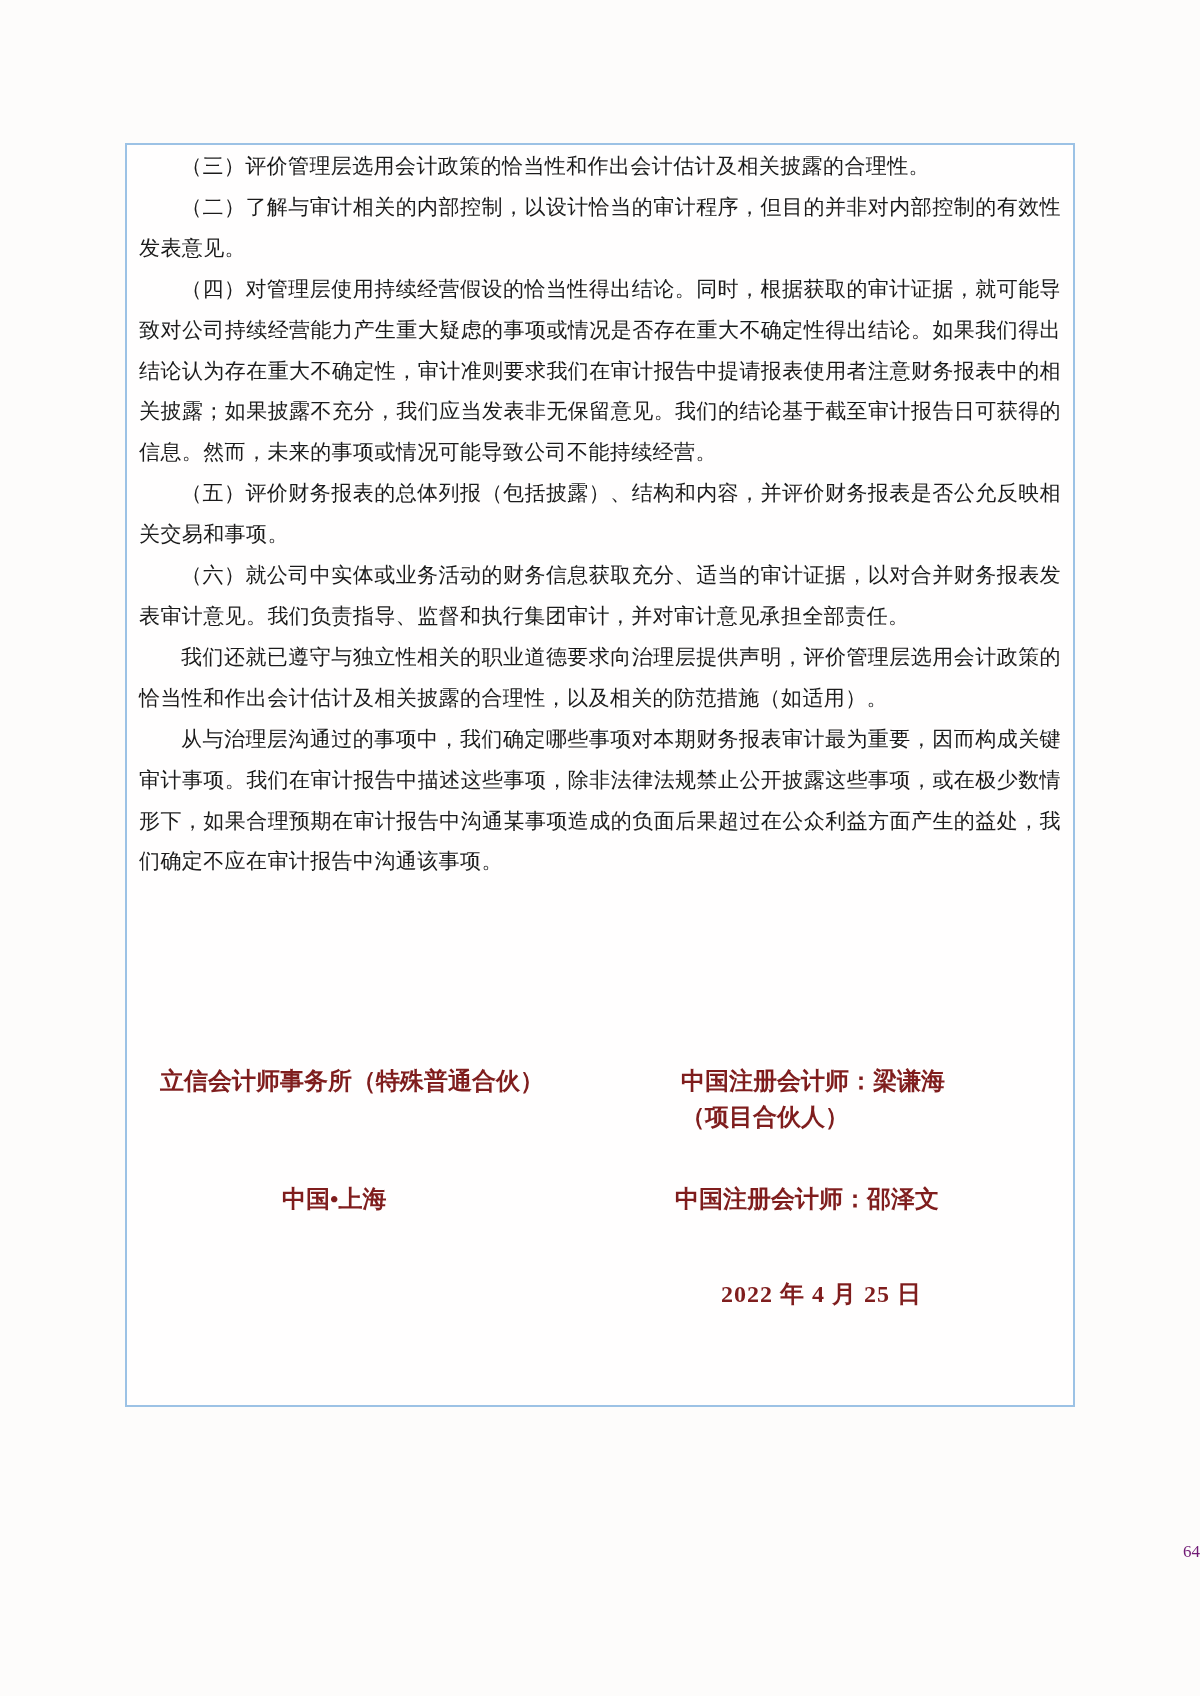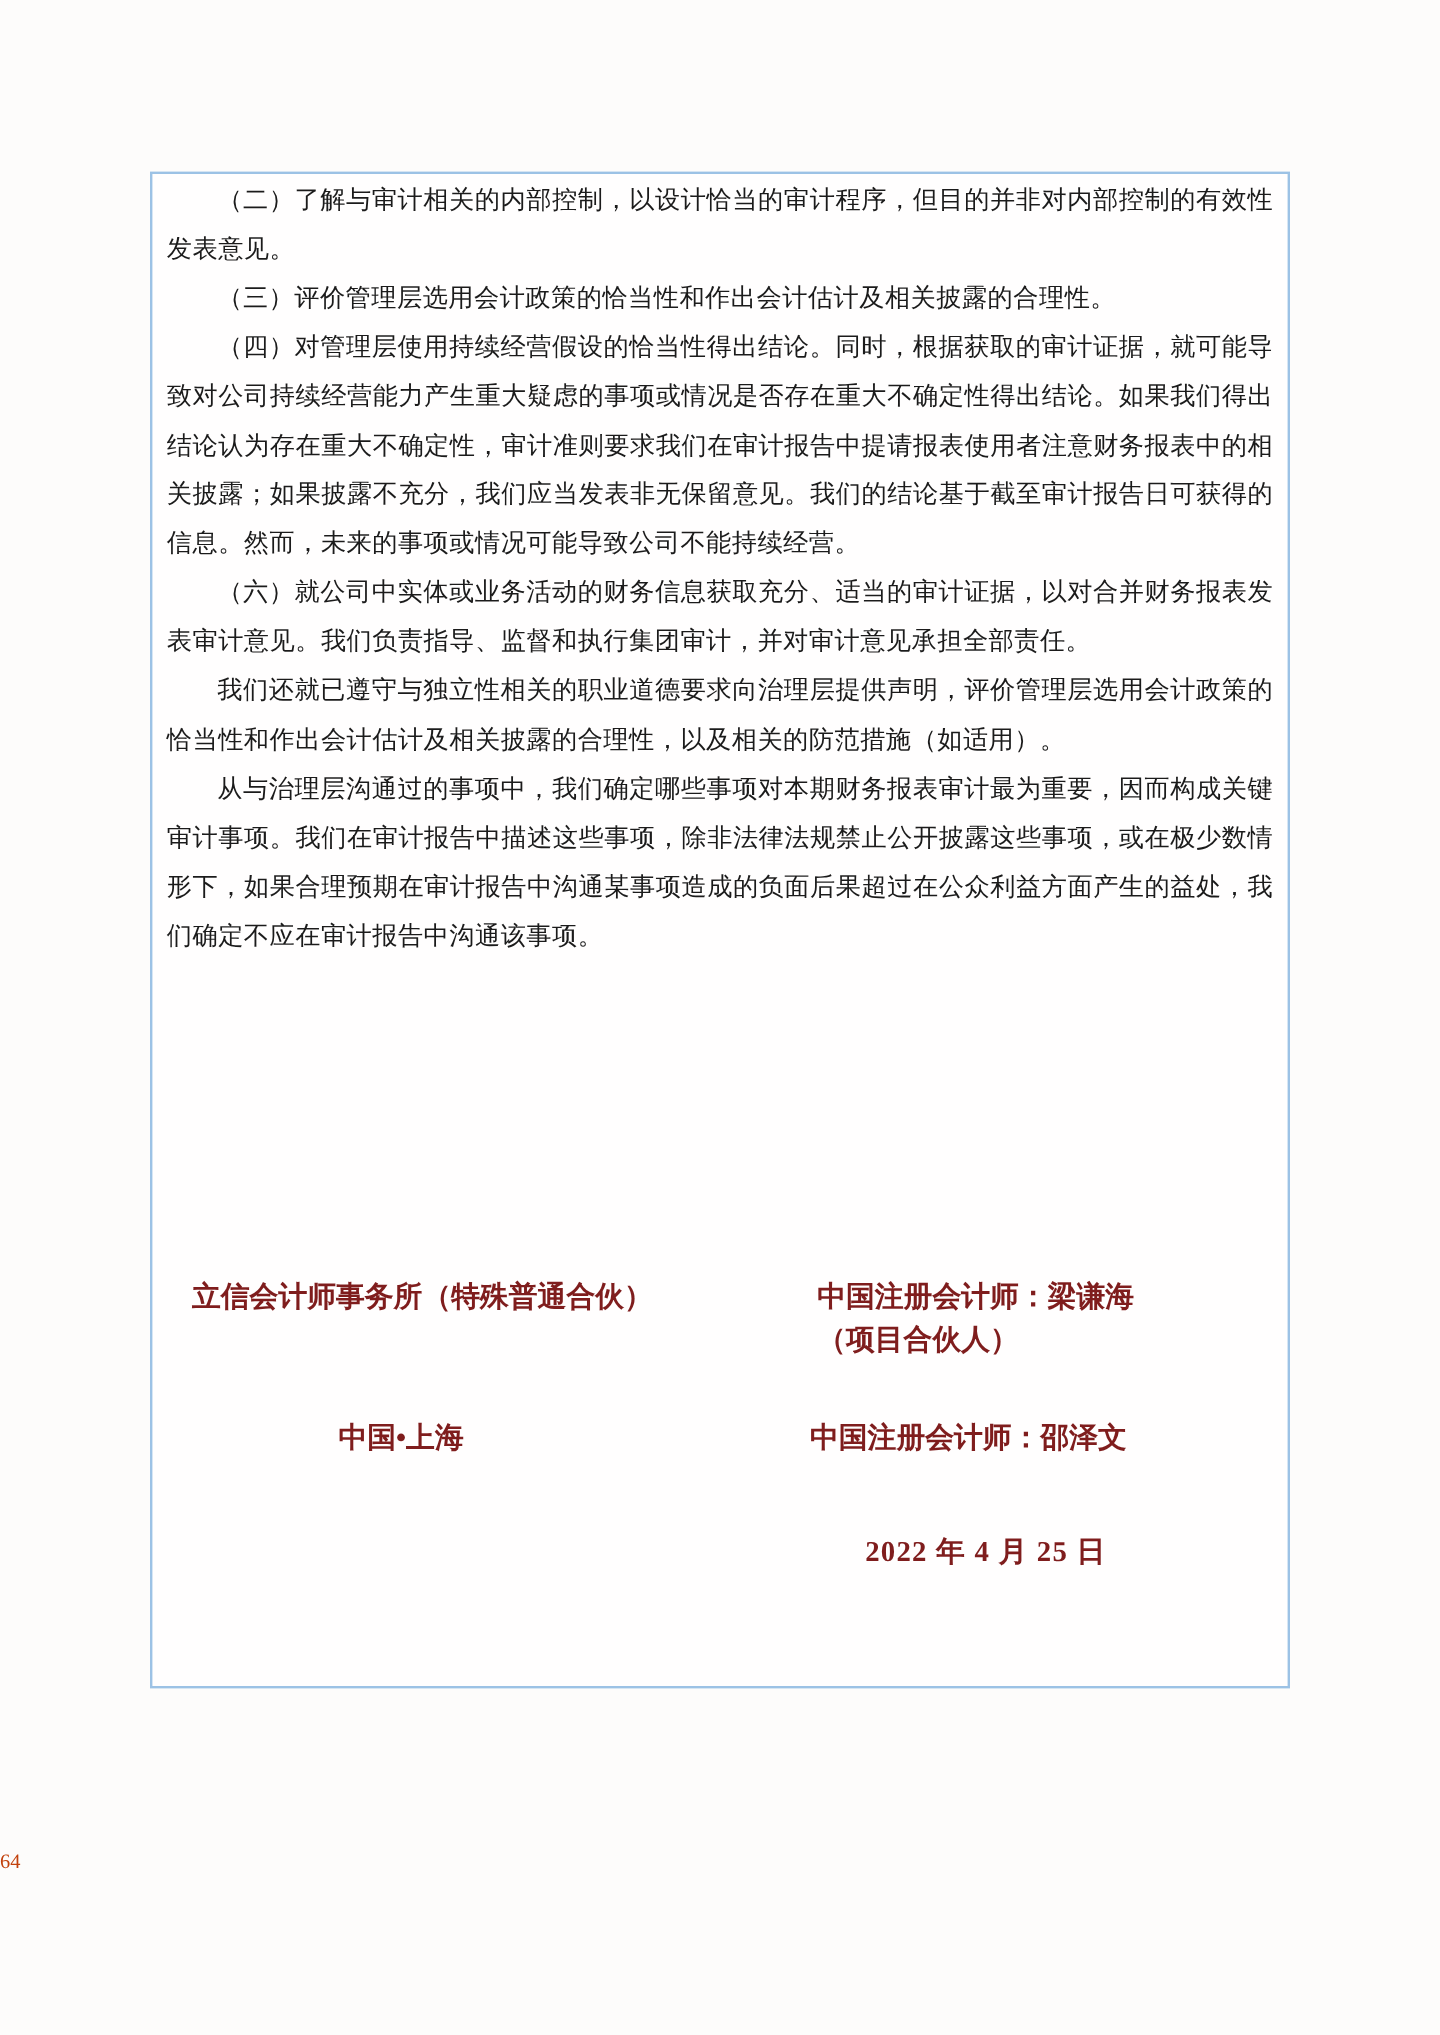--- a/index.html
+++ b/index.html
@@ -44,35 +44,36 @@
   }
   .sig-firm   { left: 33px;  top: 918px; }
   .sig-cpa1   { left: 554px; top: 918px; }
   .sig-loc    { left: 155px; top: 1036px; }
   .sig-cpa2   { left: 548px; top: 1036px; text-align: center; }
   .sig-date   { left: 594px; top: 1131px; letter-spacing: 1px; text-align: center; }
   .page-number {
     position: absolute;
     top: 1542px; left: 0;
     width: 100%;
-    text-align: left;
+    text-align: right;
     font-size: 17px;
-    color: #c2410c;
+    color: #701a75;
   }
 </style>
 </head>
 <body>
 
 <div class="page">
 
   <div class="content-box">
 
+    <p class="body-par">（三）评价管理层选用会计政策的恰当性和作出会计估计及相关披露的合理性。</p>
     <p class="body-par">（二）了解与审计相关的内部控制，以设计恰当的审计程序，但目的并非对内部控制的有效性发表意见。</p>
-    <p class="body-par">（三）评价管理层选用会计政策的恰当性和作出会计估计及相关披露的合理性。</p>
     <p class="body-par">（四）对管理层使用持续经营假设的恰当性得出结论。同时，根据获取的审计证据，就可能导致对公司持续经营能力产生重大疑虑的事项或情况是否存在重大不确定性得出结论。如果我们得出结论认为存在重大不确定性，审计准则要求我们在审计报告中提请报表使用者注意财务报表中的相关披露；如果披露不充分，我们应当发表非无保留意见。我们的结论基于截至审计报告日可获得的信息。然而，未来的事项或情况可能导致公司不能持续经营。</p>
+    <p class="body-par">（五）评价财务报表的总体列报（包括披露）、结构和内容，并评价财务报表是否公允反映相关交易和事项。</p>
     <p class="body-par">（六）就公司中实体或业务活动的财务信息获取充分、适当的审计证据，以对合并财务报表发表审计意见。我们负责指导、监督和执行集团审计，并对审计意见承担全部责任。</p>
     <p class="body-par">我们还就已遵守与独立性相关的职业道德要求向治理层提供声明，评价管理层选用会计政策的恰当性和作出会计估计及相关披露的合理性，以及相关的防范措施（如适用）。</p>
     <p class="body-par">从与治理层沟通过的事项中，我们确定哪些事项对本期财务报表审计最为重要，因而构成关键审计事项。我们在审计报告中描述这些事项，除非法律法规禁止公开披露这些事项，或在极少数情形下，如果合理预期在审计报告中沟通某事项造成的负面后果超过在公众利益方面产生的益处，我们确定不应在审计报告中沟通该事项。</p>
 
     <div class="sig sig-firm">立信会计师事务所（特殊普通合伙）</div>
 
     <div class="sig sig-cpa1">
       <div>中国注册会计师：梁谦海</div>
       <div>（项目合伙人）</div>
     </div>

